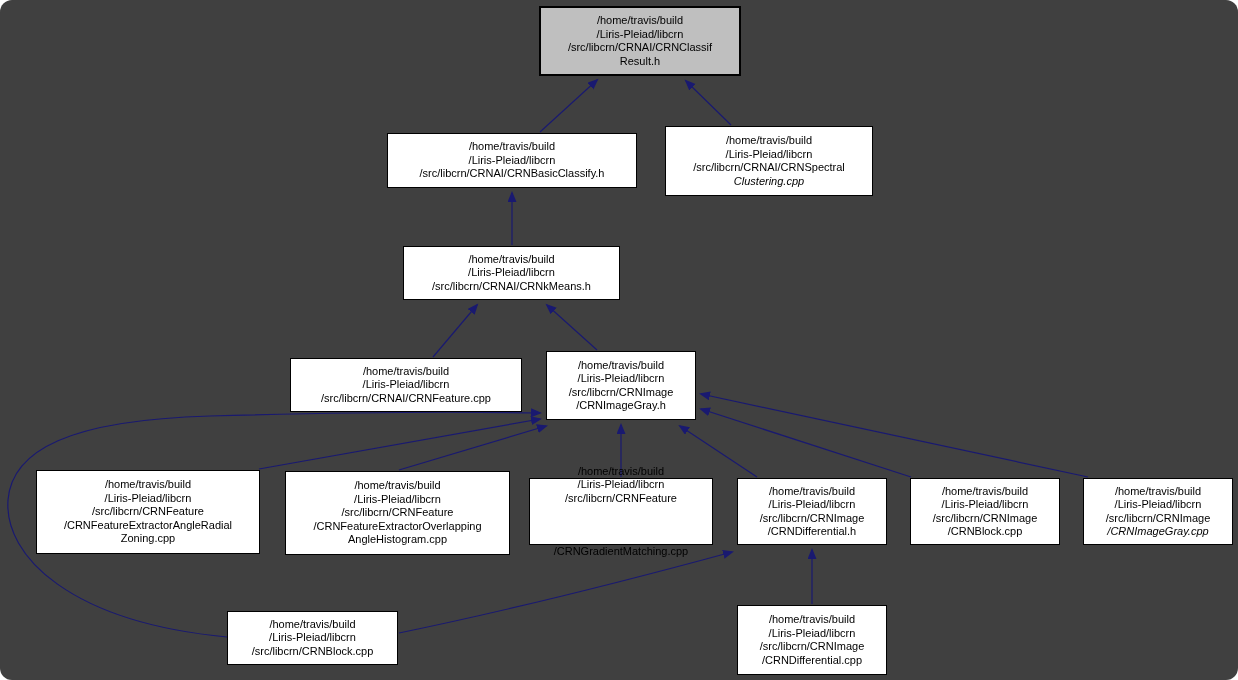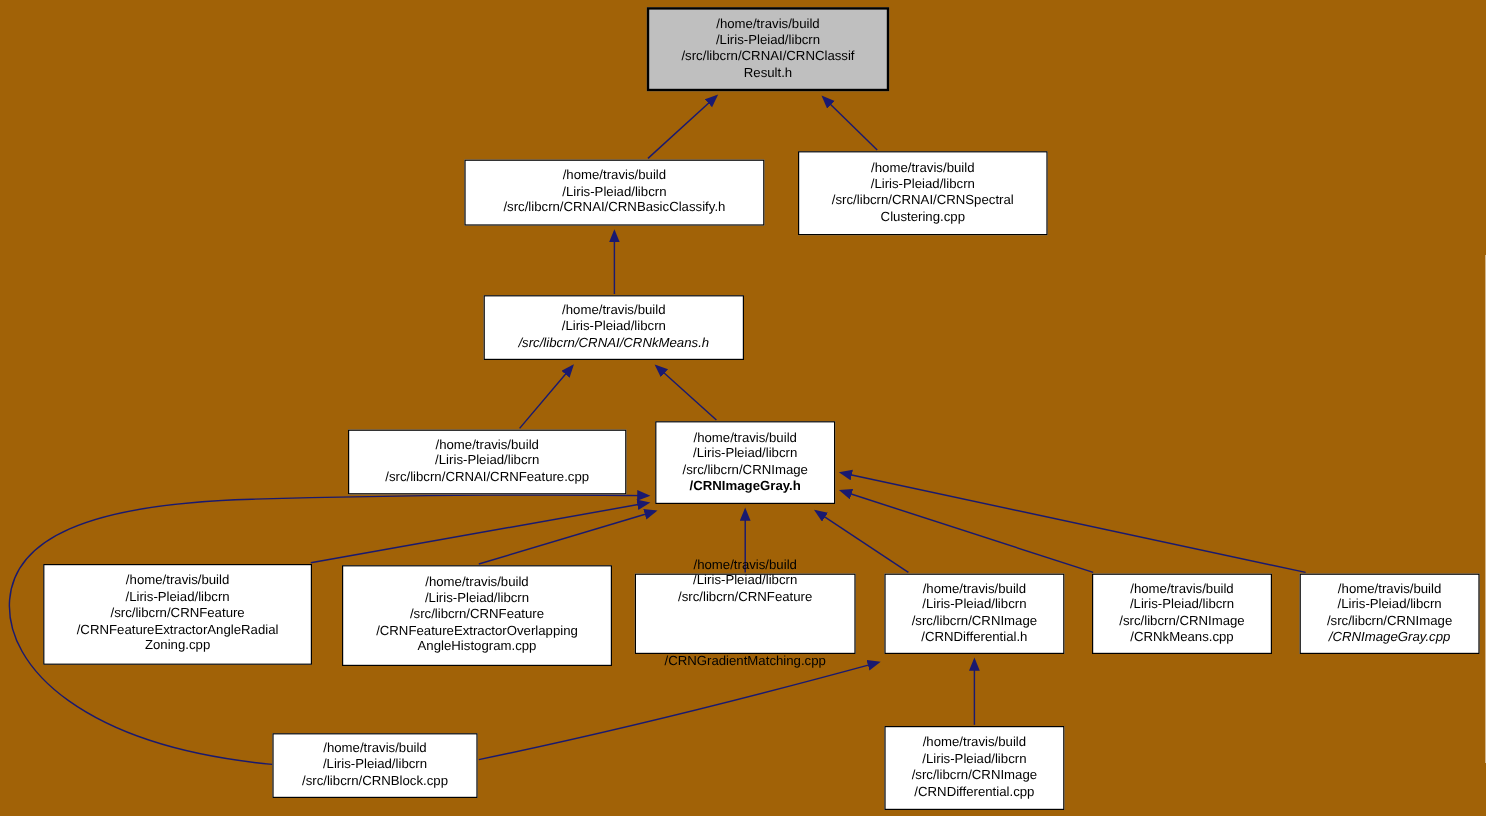--- a/index.html
+++ b/index.html
@@ -5,22 +5,23 @@
   html, body {
     margin: 0;
     padding: 0;
     background: #ffffff;
     font-family: "Liberation Sans", "DejaVu Sans", sans-serif;
   }
   #graph-canvas {
     position: relative;
     width: 1238px;
     height: 680px;
-    background: #a16207;
+    background: #404040;
     overflow: hidden;
+    border-radius: 12px;
   }
   #edge-layer {
     position: absolute;
     top: 0;
     left: 0;
     z-index: 1;
   }
   .graph-node {
     position: absolute;
     box-sizing: border-box;
@@ -85,37 +86,37 @@
       </div>
       <div class="graph-node" style="left: 387px; top: 133px; width: 250px; height: 55px; background: rgb(255, 255, 255); border-color: rgb(0, 0, 0);">
         <div class="node-line" style="color: rgb(0, 0, 0);">/home/travis/build</div>
         <div class="node-line" style="color: rgb(0, 0, 0);">/Liris-Pleiad/libcrn</div>
         <div class="node-line" style="color: rgb(0, 0, 0);">/src/libcrn/CRNAI/CRNBasicClassify.h</div>
       </div>
       <div class="graph-node" style="left: 665px; top: 126px; width: 208px; height: 70px; background: rgb(255, 255, 255); border-color: rgb(0, 0, 0);">
         <div class="node-line" style="color: rgb(0, 0, 0);">/home/travis/build</div>
         <div class="node-line" style="color: rgb(0, 0, 0);">/Liris-Pleiad/libcrn</div>
         <div class="node-line" style="color: rgb(0, 0, 0);">/src/libcrn/CRNAI/CRNSpectral</div>
-        <div class="node-line" style="color: rgb(0, 0, 0);">Clustering.cpp</div>
+        <div class="node-line" style="color: rgb(0, 0, 0); font-style: italic;">Clustering.cpp</div>
       </div>
       <div class="graph-node" style="left: 403px; top: 246px; width: 217px; height: 54px; background: rgb(255, 255, 255); border-color: rgb(0, 0, 0);">
         <div class="node-line" style="color: rgb(0, 0, 0);">/home/travis/build</div>
         <div class="node-line" style="color: rgb(0, 0, 0);">/Liris-Pleiad/libcrn</div>
-        <div class="node-line" style="color: rgb(0, 0, 0); font-style: italic;">/src/libcrn/CRNAI/CRNkMeans.h</div>
+        <div class="node-line" style="color: rgb(0, 0, 0);">/src/libcrn/CRNAI/CRNkMeans.h</div>
       </div>
       <div class="graph-node" style="left: 290px; top: 358px; width: 232px; height: 54px; background: rgb(255, 255, 255); border-color: rgb(0, 0, 0);">
         <div class="node-line" style="color: rgb(0, 0, 0);">/home/travis/build</div>
         <div class="node-line" style="color: rgb(0, 0, 0);">/Liris-Pleiad/libcrn</div>
         <div class="node-line" style="color: rgb(0, 0, 0);">/src/libcrn/CRNAI/CRNFeature.cpp</div>
       </div>
       <div class="graph-node" style="left: 546px; top: 351px; width: 150px; height: 69px; background: rgb(255, 255, 255); border-color: rgb(0, 0, 0);">
         <div class="node-line" style="color: rgb(0, 0, 0);">/home/travis/build</div>
         <div class="node-line" style="color: rgb(0, 0, 0);">/Liris-Pleiad/libcrn</div>
         <div class="node-line" style="color: rgb(0, 0, 0);">/src/libcrn/CRNImage</div>
-        <div class="node-line" style="color: rgb(0, 0, 0); font-weight: bold;">/CRNImageGray.h</div>
+        <div class="node-line" style="color: rgb(0, 0, 0);">/CRNImageGray.h</div>
       </div>
       <div class="graph-node" style="left: 36px; top: 470px; width: 224px; height: 84px; background: rgb(255, 255, 255); border-color: rgb(0, 0, 0);">
         <div class="node-line" style="color: rgb(0, 0, 0);">/home/travis/build</div>
         <div class="node-line" style="color: rgb(0, 0, 0);">/Liris-Pleiad/libcrn</div>
         <div class="node-line" style="color: rgb(0, 0, 0);">/src/libcrn/CRNFeature</div>
         <div class="node-line" style="color: rgb(0, 0, 0);">/CRNFeatureExtractorAngleRadial</div>
         <div class="node-line" style="color: rgb(0, 0, 0);">Zoning.cpp</div>
       </div>
       <div class="graph-node" style="left: 285px; top: 471px; width: 225px; height: 84px; background: rgb(255, 255, 255); border-color: rgb(0, 0, 0);">
         <div class="node-line" style="color: rgb(0, 0, 0);">/home/travis/build</div>
@@ -133,21 +134,21 @@
       <div class="graph-node" style="left: 737px; top: 478px; width: 150px; height: 67px; background: rgb(255, 255, 255); border-color: rgb(0, 0, 0);">
         <div class="node-line" style="color: rgb(0, 0, 0);">/home/travis/build</div>
         <div class="node-line" style="color: rgb(0, 0, 0);">/Liris-Pleiad/libcrn</div>
         <div class="node-line" style="color: rgb(0, 0, 0);">/src/libcrn/CRNImage</div>
         <div class="node-line" style="color: rgb(0, 0, 0);">/CRNDifferential.h</div>
       </div>
       <div class="graph-node" style="left: 910px; top: 478px; width: 150px; height: 67px; background: rgb(255, 255, 255); border-color: rgb(0, 0, 0);">
         <div class="node-line" style="color: rgb(0, 0, 0);">/home/travis/build</div>
         <div class="node-line" style="color: rgb(0, 0, 0);">/Liris-Pleiad/libcrn</div>
         <div class="node-line" style="color: rgb(0, 0, 0);">/src/libcrn/CRNImage</div>
-        <div class="node-line" style="color: rgb(0, 0, 0);">/CRNkMeans.cpp</div>
+        <div class="node-line" style="color: rgb(0, 0, 0);">/CRNBlock.cpp</div>
       </div>
       <div class="graph-node" style="left: 1083px; top: 478px; width: 150px; height: 67px; background: rgb(255, 255, 255); border-color: rgb(0, 0, 0);">
         <div class="node-line" style="color: rgb(0, 0, 0);">/home/travis/build</div>
         <div class="node-line" style="color: rgb(0, 0, 0);">/Liris-Pleiad/libcrn</div>
         <div class="node-line" style="color: rgb(0, 0, 0);">/src/libcrn/CRNImage</div>
         <div class="node-line" style="color: rgb(0, 0, 0); font-style: italic;">/CRNImageGray.cpp</div>
       </div>
       <div class="graph-node" style="left: 227px; top: 611px; width: 171px; height: 54px; background: rgb(255, 255, 255); border-color: rgb(0, 0, 0);">
         <div class="node-line" style="color: rgb(0, 0, 0);">/home/travis/build</div>
         <div class="node-line" style="color: rgb(0, 0, 0);">/Liris-Pleiad/libcrn</div>

